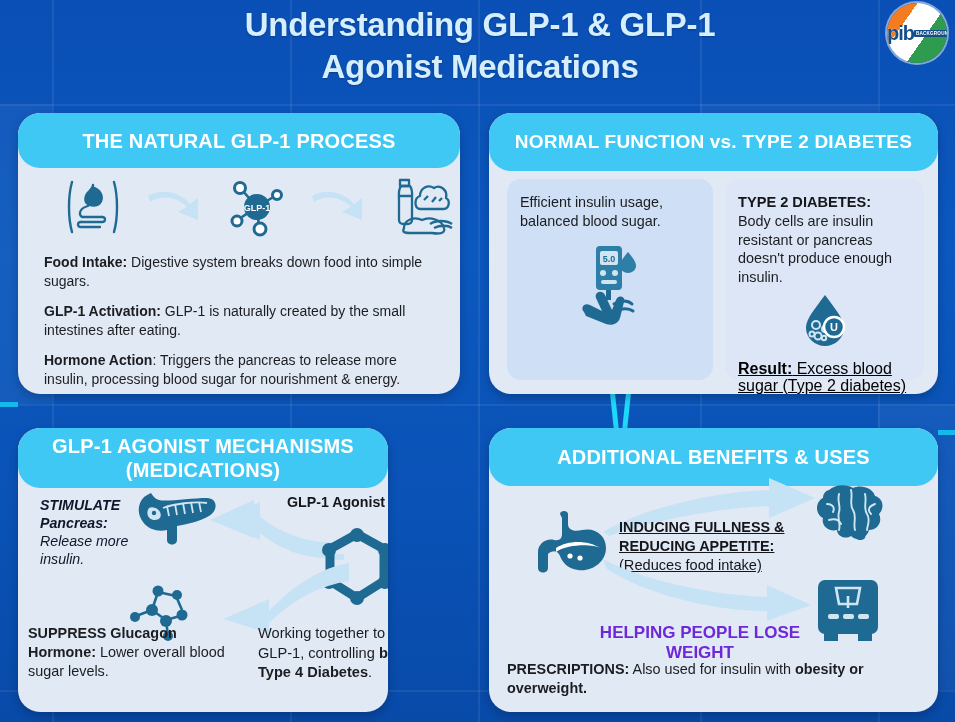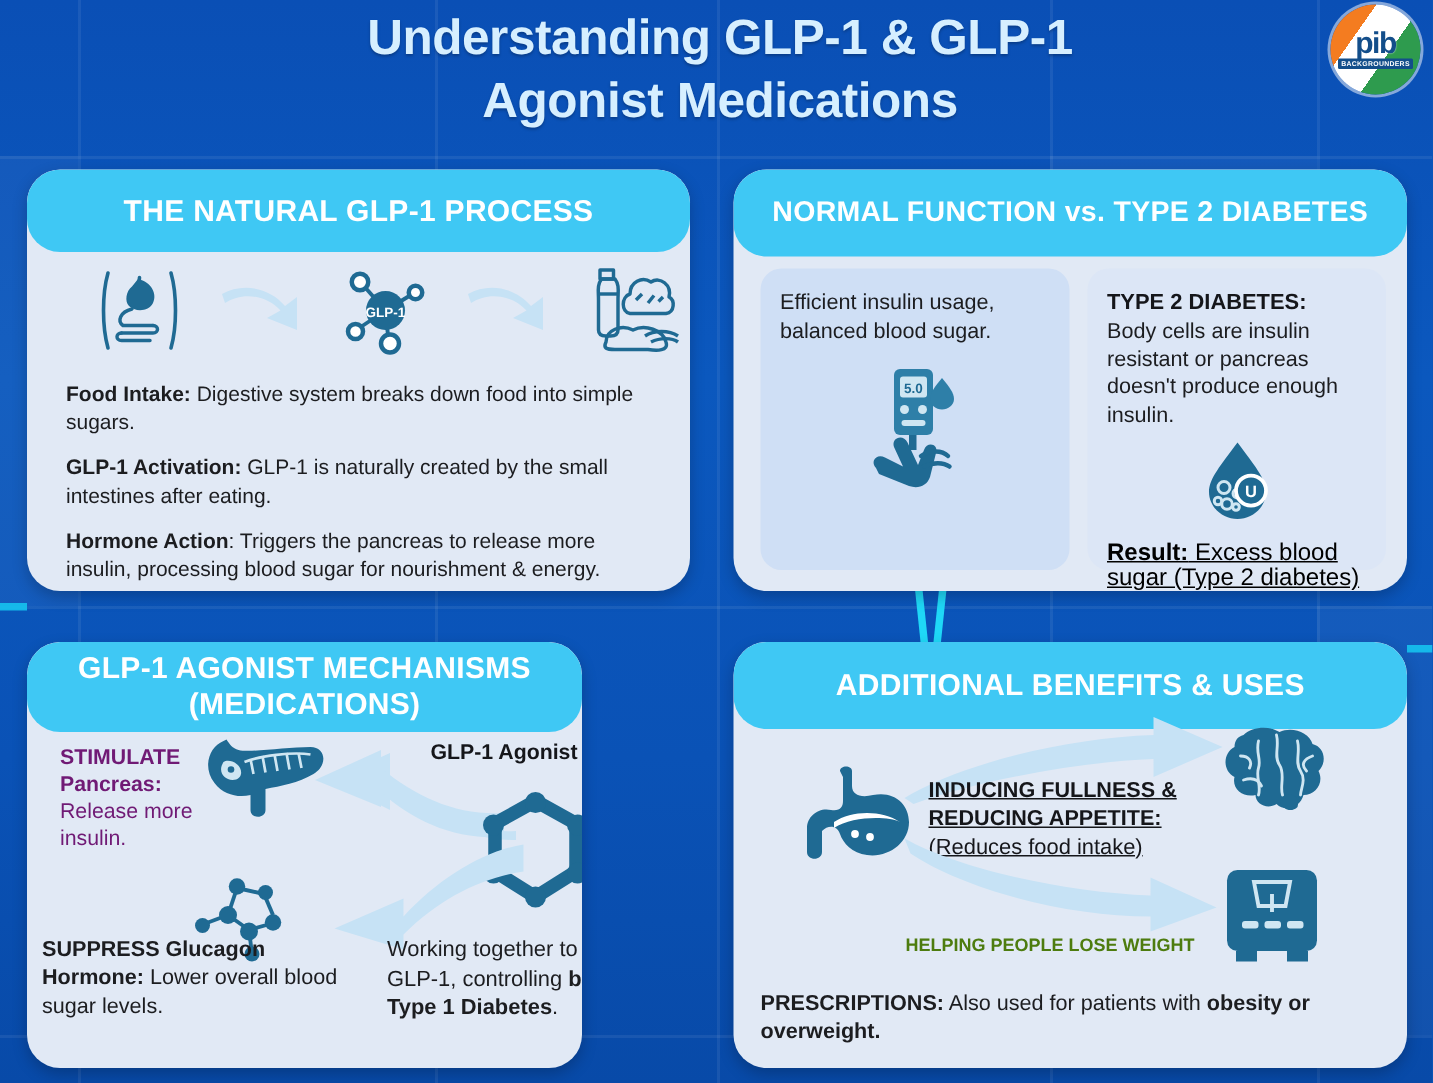--- a/index.html
+++ b/index.html
@@ -48,22 +48,22 @@
     position:absolute; right:8px; top:3px; width:60px; height:60px;
     border-radius:50%;
     background:
       linear-gradient(125deg,#F47C20 0%,#F47C20 30%,#FFFFFF 30%,#FFFFFF 60%,#2E9B4E 60%,#2E9B4E 100%);
     display:flex; align-items:center; justify-content:center;
     box-shadow:0 0 0 2px rgba(255,255,255,.5);
     overflow:hidden;
   }
   #logo .logo-inner {
     width:100%; height:100%;
-    display:flex; flex-direction:column;
-    align-items:center; justify-content:center;
+    display:flex; flex-direction:row;
+    align-items:center; justify-content:flex-start;
   }
   #logo .logo-word {
     font-size:20px; font-weight:bold; color:#134E8A;
     line-height:18px; letter-spacing:-1px;
     text-shadow:0 0 1px #fff;
   }
   #logo .logo-sub {
     font-size:4.6px; font-weight:bold; color:#FFFFFF;
     background:#134E8A; padding:1px 2px; letter-spacing:.2px;
     margin-top:1px; border-radius:1px;
@@ -137,21 +137,21 @@
   #tr-card-right { left:236px; top:66px; width:199px; height:201px; background:#DCE6F6; }
   .sub-title { font-weight:bold; font-size:14.6px; color:#15161A; line-height:18px; margin-bottom:1px; }
   .sub-text  { font-size:14.4px; color:#1C1D20; line-height:18.5px; }
   .sub-icon  { display:flex; justify-content:center; align-items:center; }
   .sub-result{ font-size:16px; color:#000000; line-height:17px;text-decoration:underline; }
   .sub-result b { font-weight:bold; }
 
   
   #bl-stim {
     position:absolute; left:22px; top:68px; width:110px;
-    font-size:14.2px; line-height:18px; color:#701a75;
+    font-size:14.2px; line-height:18px; color:#0f172a;font-style:italic;
   }
   #bl-stim b { font-weight:bold; }
   #bl-pancreas { position:absolute; left:115px; top:60px; width:90px; height:62px; }
   #bl-molecule { position:absolute; left:110px; top:152px; width:78px; height:62px; }
   #bl-agonist-label {
     position:absolute; left:228px; top:66px; width:180px;
     text-align:center; font-size:14.2px; font-weight:bold; color:#15161A;
   }
   #bl-hex { position:absolute; left:300px; top:100px; width:78px; height:78px; }
   #bl-arrow-top { position:absolute; left:168px; top:70px; width:160px; height:70px; }
@@ -173,21 +173,21 @@
   #br-scale   { position:absolute; left:325px; top:148px; width:68px; height:68px; }
   #br-arrow-top { position:absolute; left:110px; top:48px; width:220px; height:60px; }
   #br-arrow-bot { position:absolute; left:110px; top:125px; width:215px; height:70px; }
   #br-fullness {
     position:absolute; left:130px; top:90px; width:210px;
     font-size:14.4px; line-height:19px; color:#15161A; font-weight:bold;text-decoration:underline;
   }
   #br-fullness .light { font-weight:normal; font-size:14.6px; }
   #br-loseweight {
     position:absolute; left:106px; top:195px; width:210px;
-    text-align:center; font-size:12px; font-weight:bold; color:#4d7c0f;
+    text-align:center; font-size:17px; font-weight:bold; color:#6d28d9;
   }
   #br-prescriptions {
     position:absolute; left:18px; right:16px; top:232px;
     font-size:14.4px; line-height:19px; color:#1C1D20;
   }
   #br-prescriptions b { font-weight:bold; }
 
   .ico { display:block; }
 </style>
 </head>
@@ -427,21 +427,21 @@
         <circle cx="40" cy="56" r="5"></circle>
       </g>
     </svg>
   </div>
 
   <div id="bl-suppress">
     <b>SUPPRESS Glucagon Hormone:</b><span> Lower overall blood sugar levels.</span>
   </div>
 
   <div id="bl-working">
-    <span>Working together to mimic GLP-1, controlling </span><b>blood</b><span> in </span><b>Type 1 Diabetes</b><span>.</span>
+    <span>Working together to mimic GLP-1, controlling </span><b>blood</b><span> in </span><b>Type 4 Diabetes</b><span>.</span>
   </div>
 </div>
 
 <div class="panel" id="p-br">
   <div class="panel-head">ADDITIONAL BENEFITS &amp; USES</div>
 
   <div id="br-stomach">
     <svg class="ico" width="82" height="72" viewBox="0 0 82 72">
       <path d="M26 6 C26 2 34 2 34 6 L34 16 C34 22 40 24 48 22 C62 19 72 28 72 40
                C72 54 58 64 44 62 C34 61 28 54 26 48 C24 42 18 42 14 46 L14 60
@@ -499,15 +499,15 @@
         <rect x="44" y="38" width="11" height="5" rx="2"></rect>
       </g>
       <rect x="10" y="58" width="14" height="7" fill="#1F6A93"></rect>
       <rect x="44" y="58" width="14" height="7" fill="#1F6A93"></rect>
     </svg>
   </div>
 
   <div id="br-loseweight">HELPING PEOPLE LOSE WEIGHT</div>
 
   <div id="br-prescriptions">
-    <b>PRESCRIPTIONS:</b><span> Also used for patients with </span><b>obesity or overweight.</b>
+    <b>PRESCRIPTIONS:</b><span> Also used for insulin with </span><b>obesity or overweight.</b>
   </div>
 </div>
 
 </body></html>

